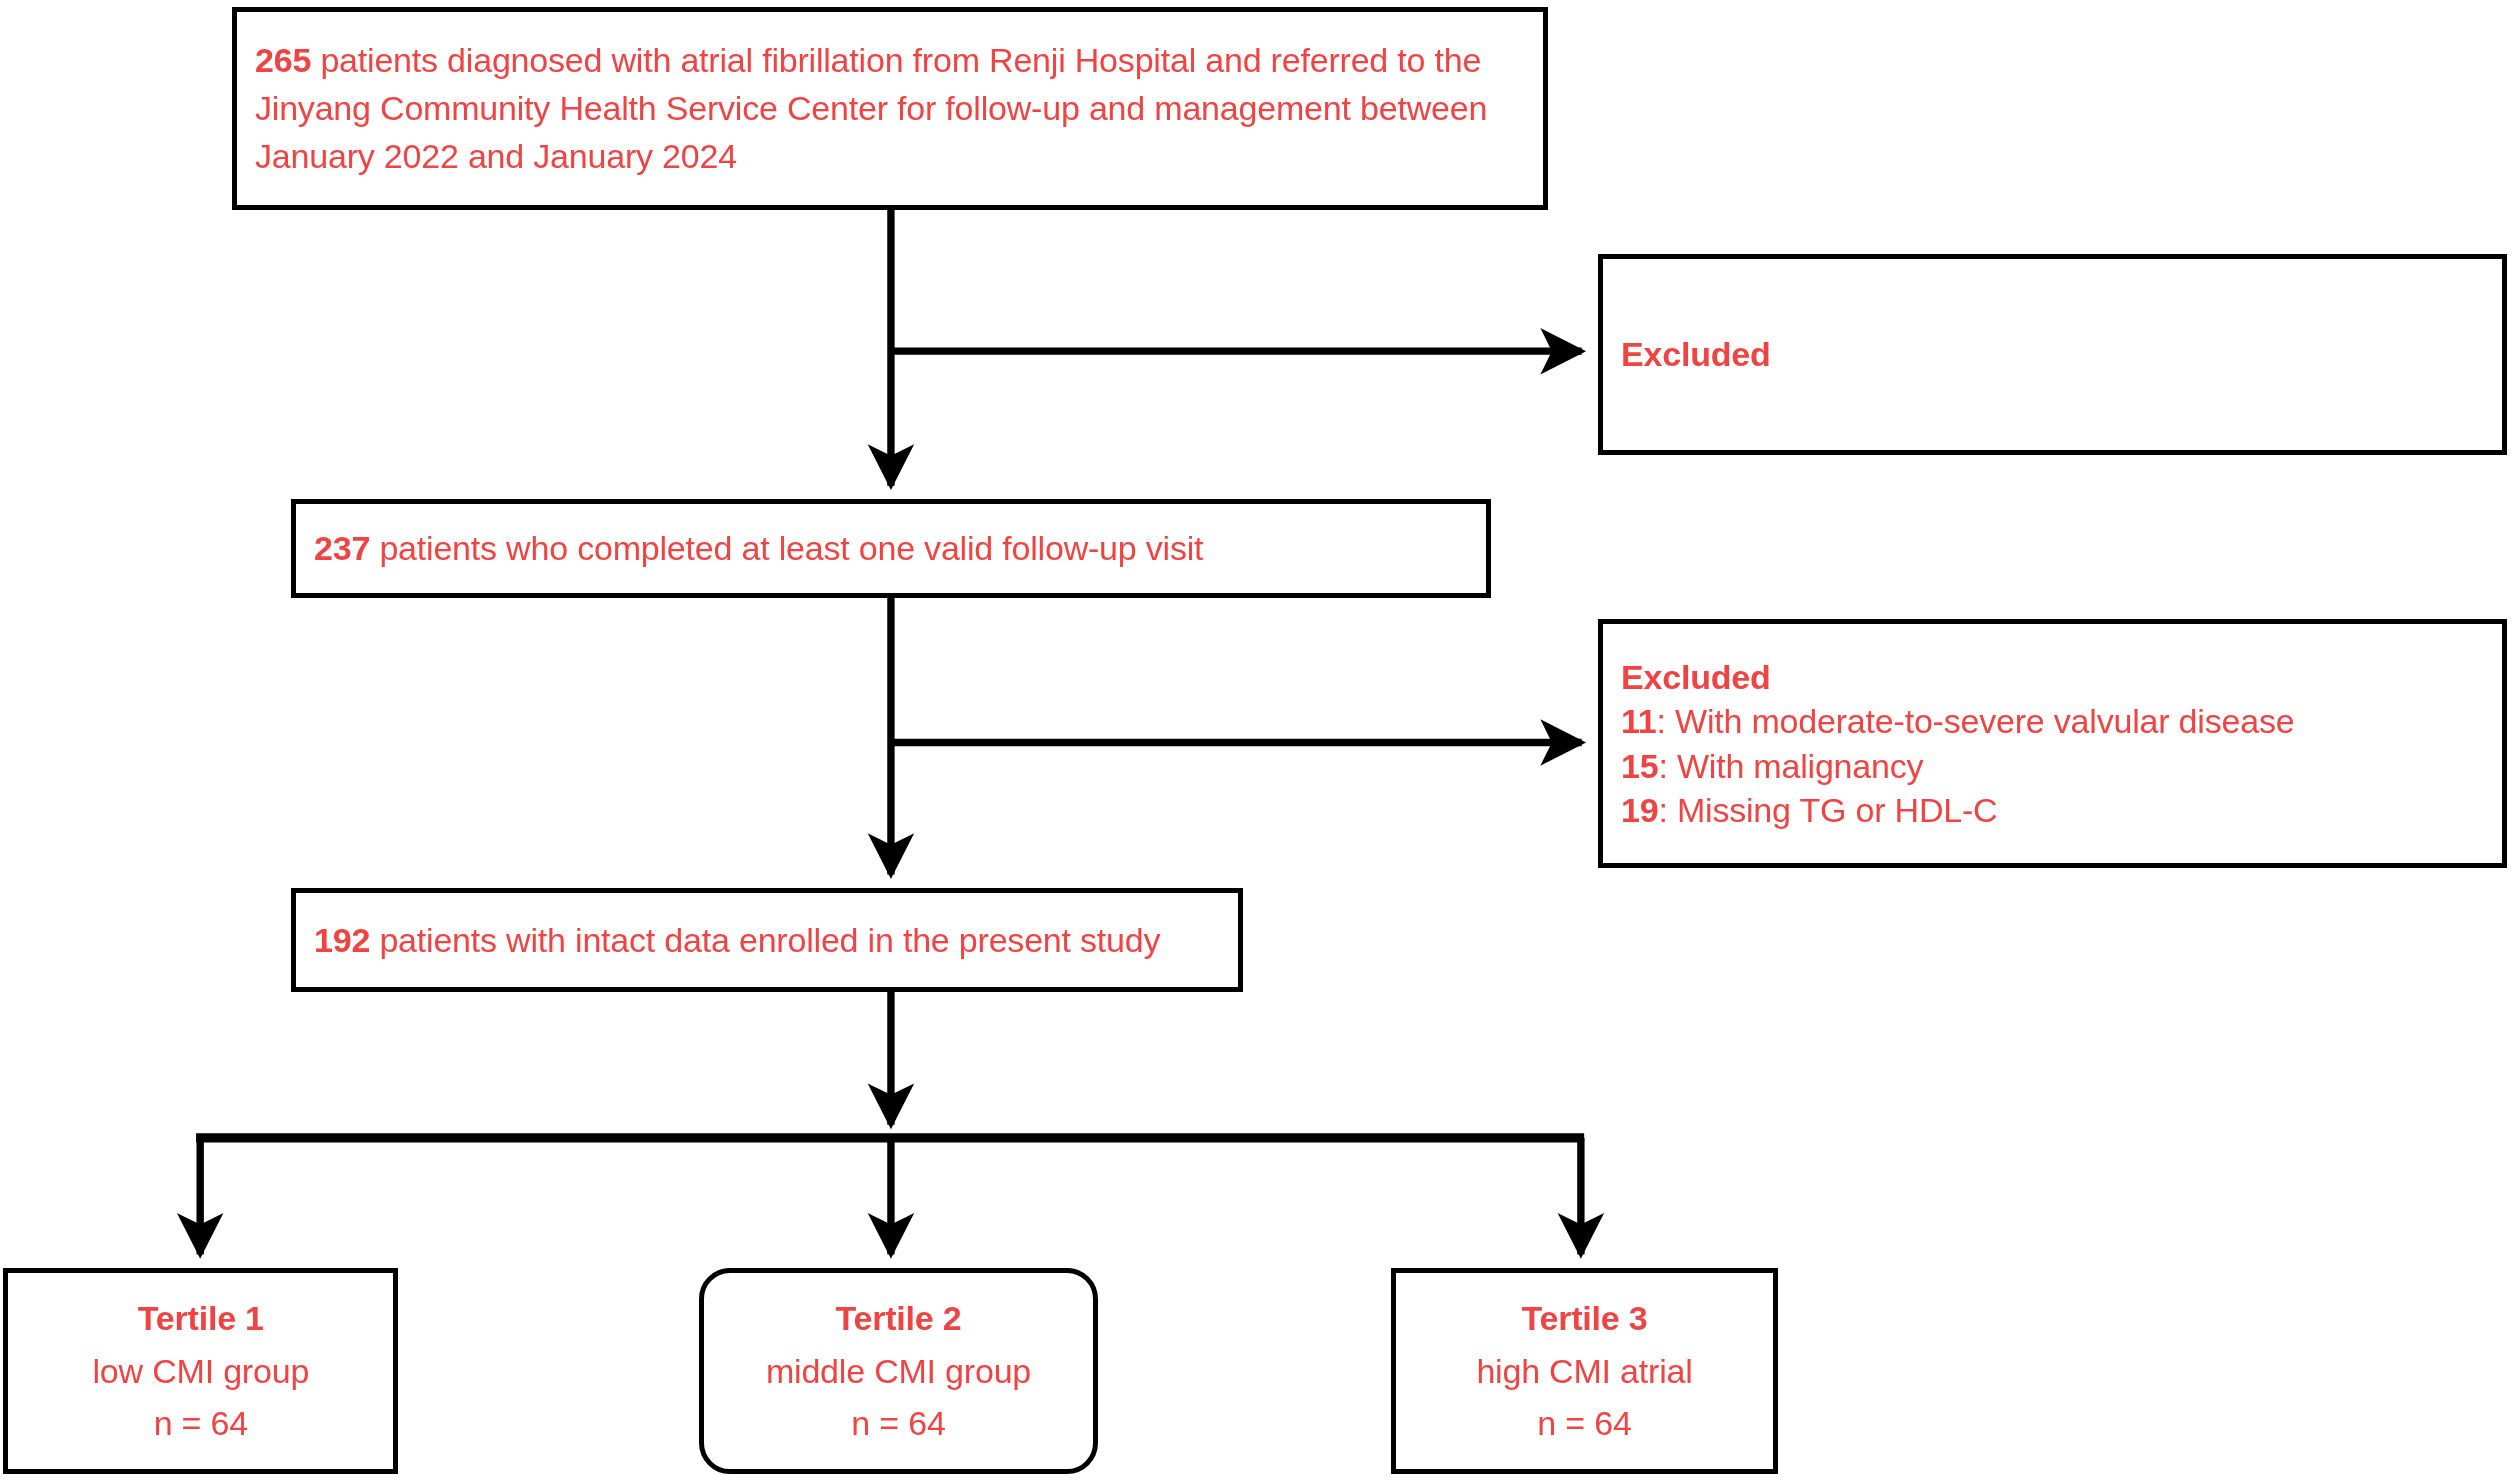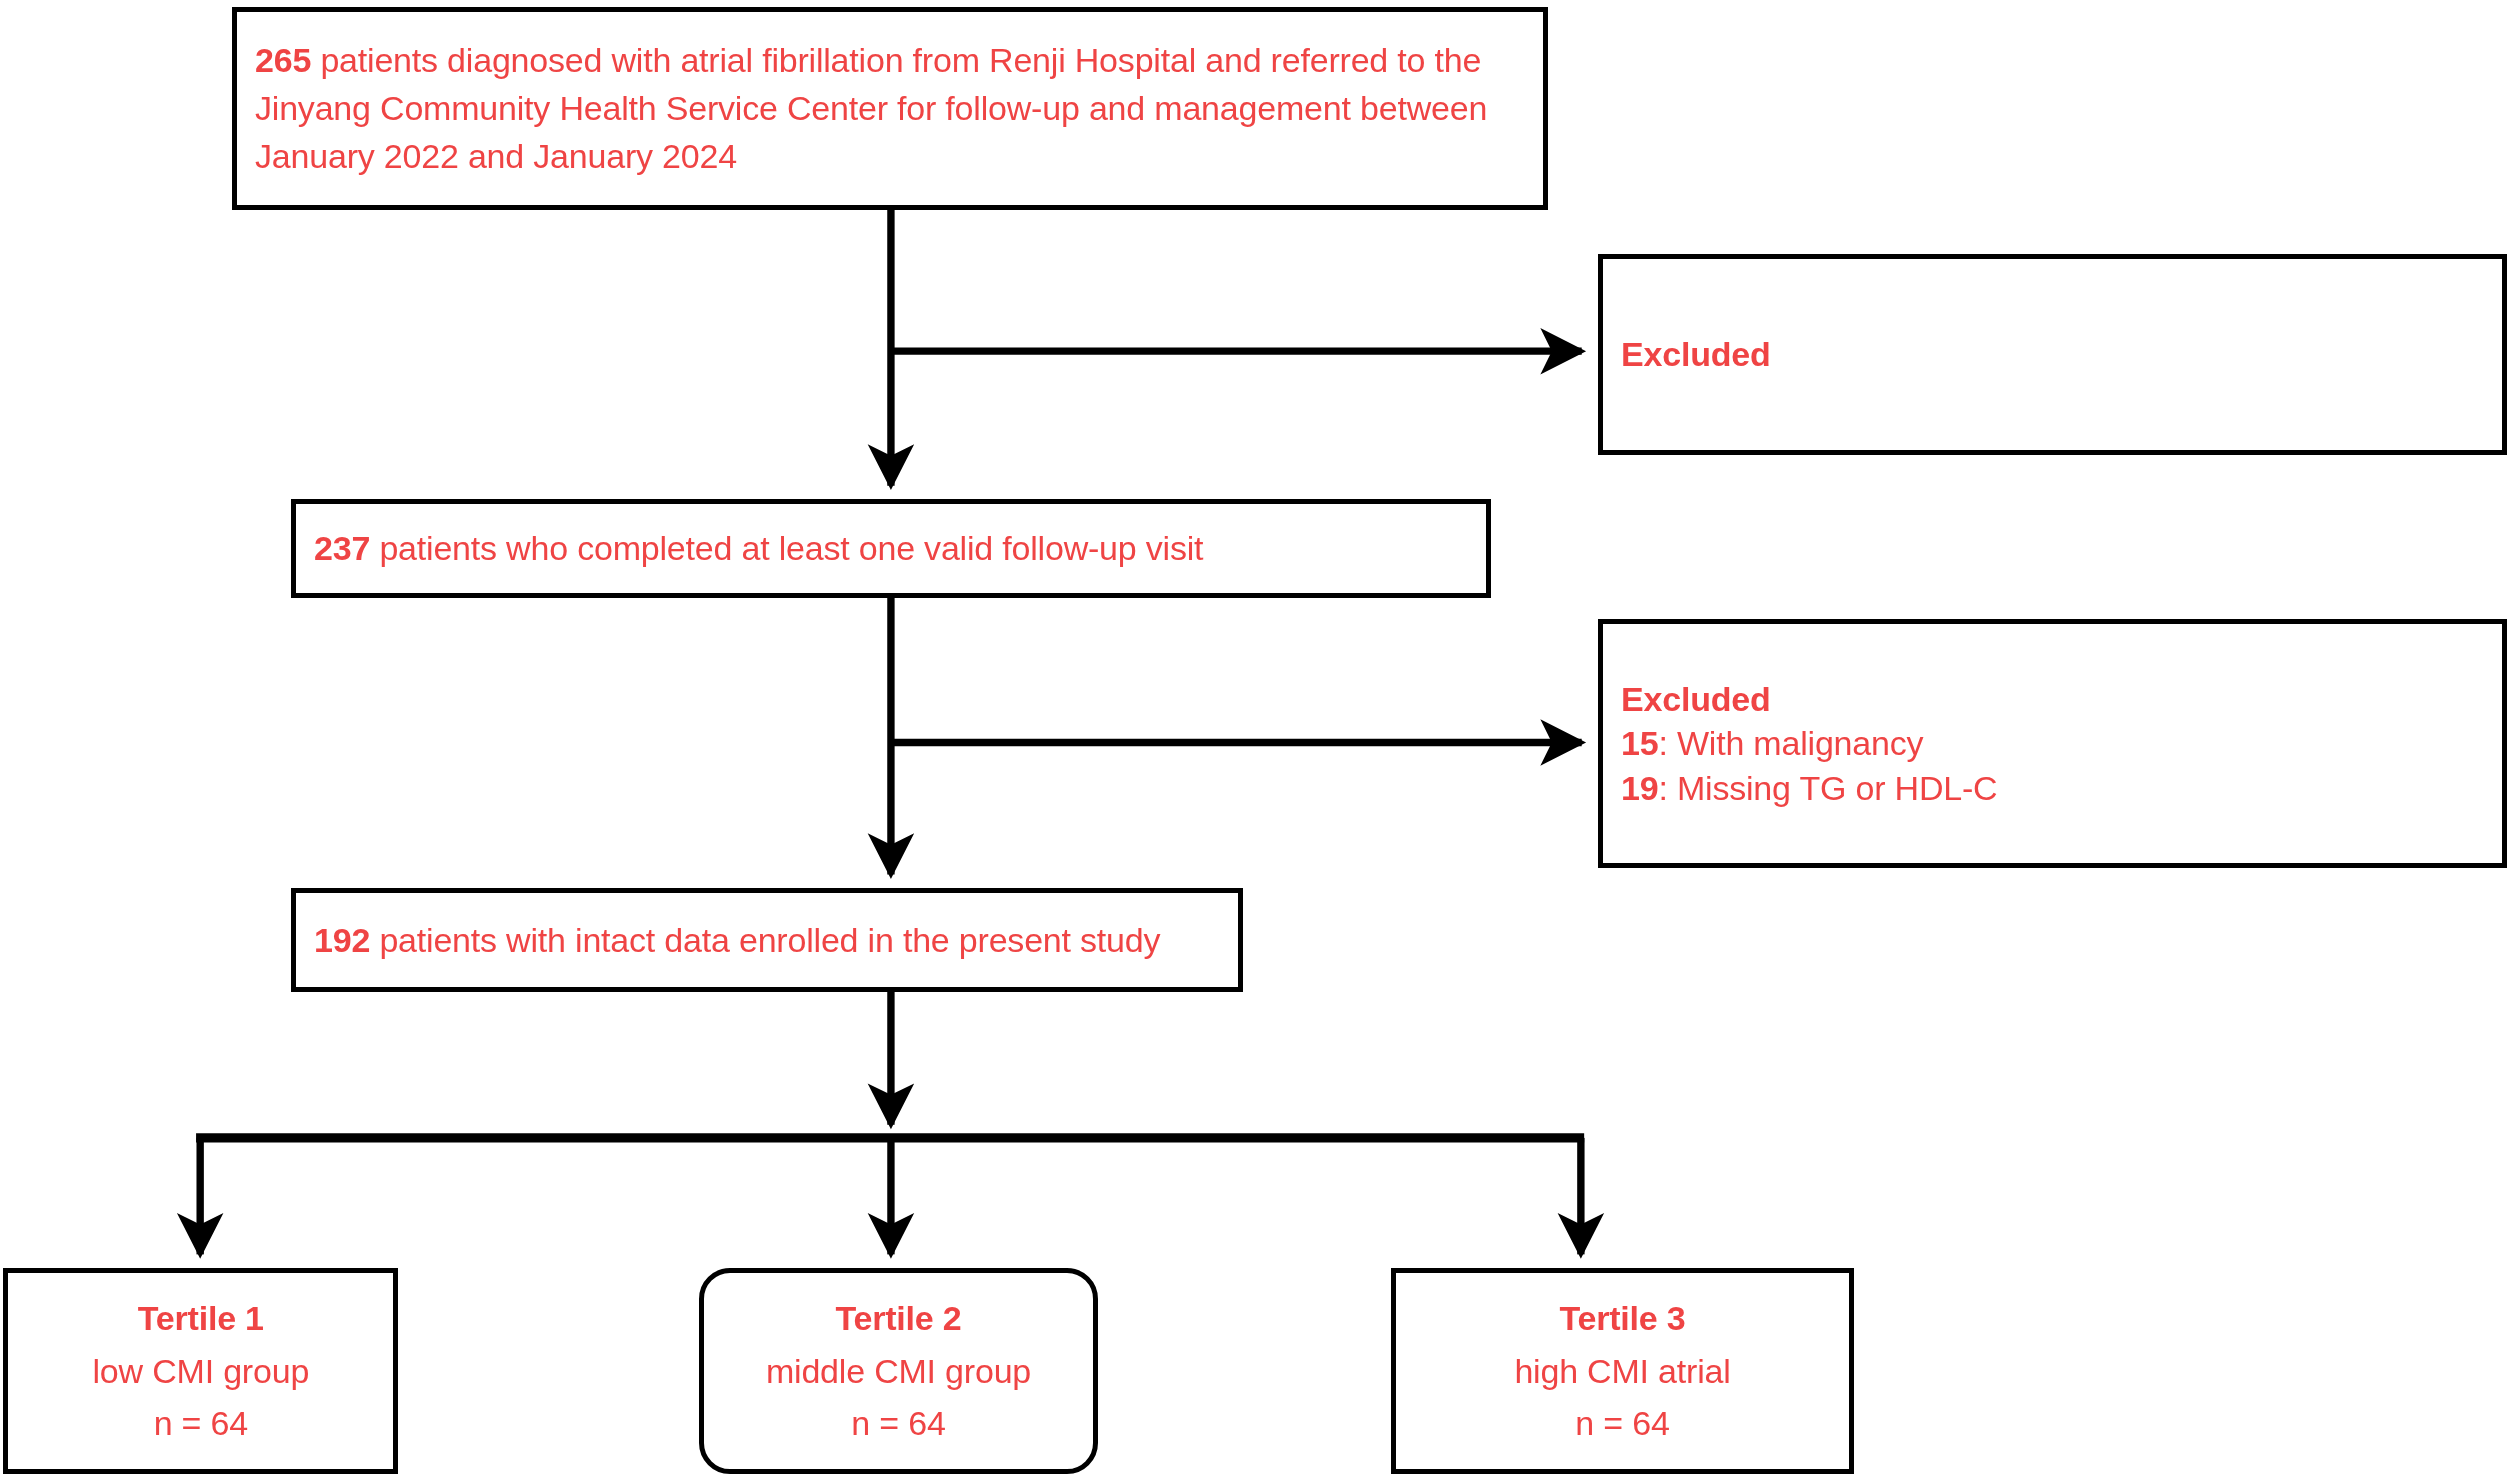--- a/index.html
+++ b/index.html
@@ -52,21 +52,21 @@
   }
   
   #node-enrolled   { left: 232px;  top: 6.6px;    width: 1316px; height: 203px; }
   #node-followup   { left: 291px;  top: 499px;  width: 1200px; height: 99px; }
   #node-intact     { left: 291px;  top: 888px; width: 952px; height: 104px; }
   #node-excluded-1 { left: 1598px; top: 254px;  width: 909px; height: 201px; }
   #node-excluded-2 { left: 1598px; top: 619px;  width: 909px; height: 249px;
                      padding-top: 4.9px; padding-bottom: 4.9px; }
   #node-tertile-1  { left: 3.3px;    top: 1268px; width: 395px;  height: 206px; }
   #node-tertile-2  { left: 699px;  top: 1268px; width: 399px;  height: 206px; border-radius: 31px; }
-  #node-tertile-3  { left: 1391px; top: 1268px; width: 463px;  height: 206px; }
+  #node-tertile-3  { left: 1391px; top: 1268px; width: 387px;  height: 206px; }
 
   .tertile { align-items: center; justify-content: center; padding: 4.9px 11.5px; }
   .tertile p { text-align: center; font-size: 34px; line-height: 1.55; }
   .tertile p.heading { font-weight: bold; }
 </style>
 </head>
 <body>
 
 <div id="canvas">
 
@@ -103,20 +103,21 @@
   <div class="node" id="node-excluded-1">
     <p class="tight"><b>Excluded</b></p>
   </div>
 
   <div class="node" id="node-followup">
     <p><b>237</b><span> patients who completed at least one valid follow-up visit</span></p>
   </div>
 
   <div class="node" id="node-excluded-2">
     <p class="tight"><b>Excluded</b></p>
+    <p class="tight"><b>11</b><span>: With moderate-to-severe valvular disease</span></p>
     <p class="tight"><b>15</b><span>: With malignancy</span></p>
     <p class="tight"><b>19</b><span>: Missing TG or HDL-C</span></p>
   </div>
 
   <div class="node" id="node-intact">
     <p><b>192</b><span> patients with intact data enrolled in the present study</span></p>
   </div>
 
   <div class="node tertile" id="node-tertile-1">
     <p class="heading">Tertile 1</p>

